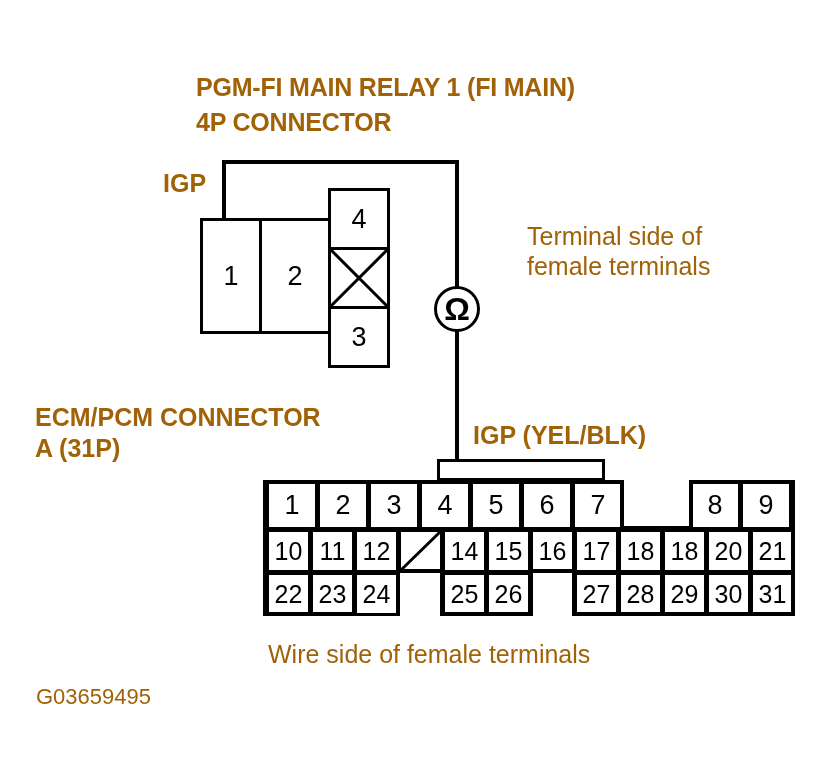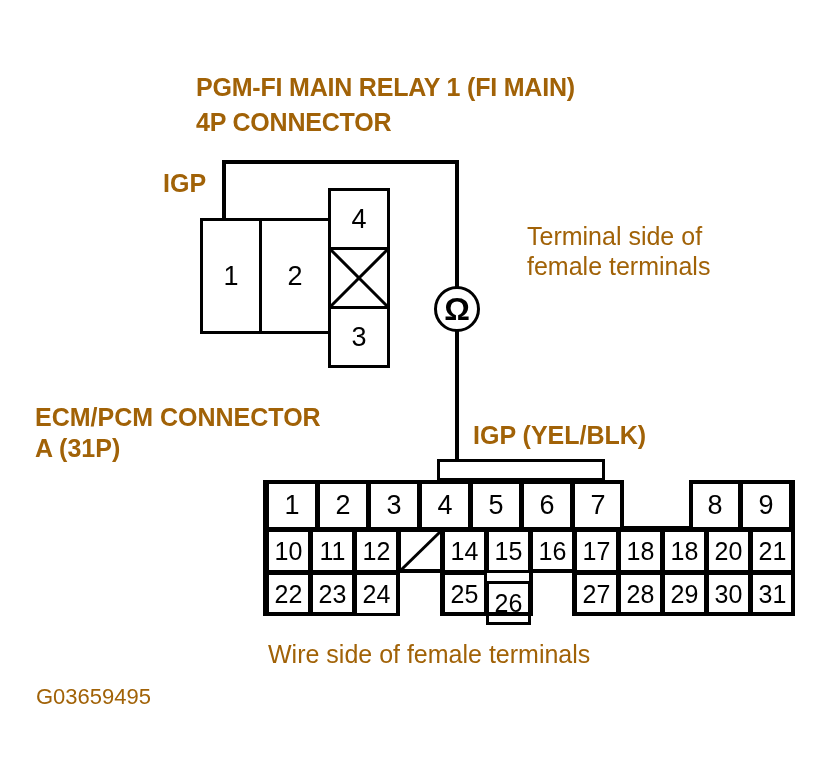--- a/index.html
+++ b/index.html
@@ -170,21 +170,21 @@
   <div class="cell small" style="left:574px; top:529px; width:45px; height:44px;">17</div>
   <div class="cell small" style="left:618px; top:529px; width:45px; height:44px;">18</div>
   <div class="cell small" style="left:662px; top:529px; width:45px; height:44px;">18</div>
   <div class="cell small" style="left:706px; top:529px; width:45px; height:44px;">20</div>
   <div class="cell small" style="left:750px; top:529px; width:45px; height:44px;">21</div>
 
   <div class="cell small" style="left:266px; top:572px; width:45px; height:44px;">22</div>
   <div class="cell small" style="left:310px; top:572px; width:45px; height:44px;">23</div>
   <div class="cell small" style="left:354px; top:572px; width:45px; height:44px;">24</div>
   <div class="cell small" style="left:442px; top:572px; width:45px; height:44px;">25</div>
-  <div class="cell small" style="left:486px; top:572px; width:45px; height:44px;margin-top:9px;">26</div>
+  <div class="cell small" style="left:486px; top:572px; width:45px; height:44px;">26</div>
   <div class="cell small" style="left:574px; top:572px; width:45px; height:44px;">27</div>
   <div class="cell small" style="left:618px; top:572px; width:45px; height:44px;">28</div>
   <div class="cell small" style="left:662px; top:572px; width:45px; height:44px;">29</div>
   <div class="cell small" style="left:706px; top:572px; width:45px; height:44px;">30</div>
   <div class="cell small" style="left:750px; top:572px; width:45px; height:44px;">31</div>
 
   <div class="hline" style="left:266px; top:480px; width:358px; height:4px;"></div>
   <div class="hline" style="left:689px; top:480px; width:106px; height:4px;"></div>
   <div class="vline" style="left:620px; top:480px; width:4px; height:50px;"></div>
   <div class="vline" style="left:689px; top:480px; width:4px; height:50px;"></div>

